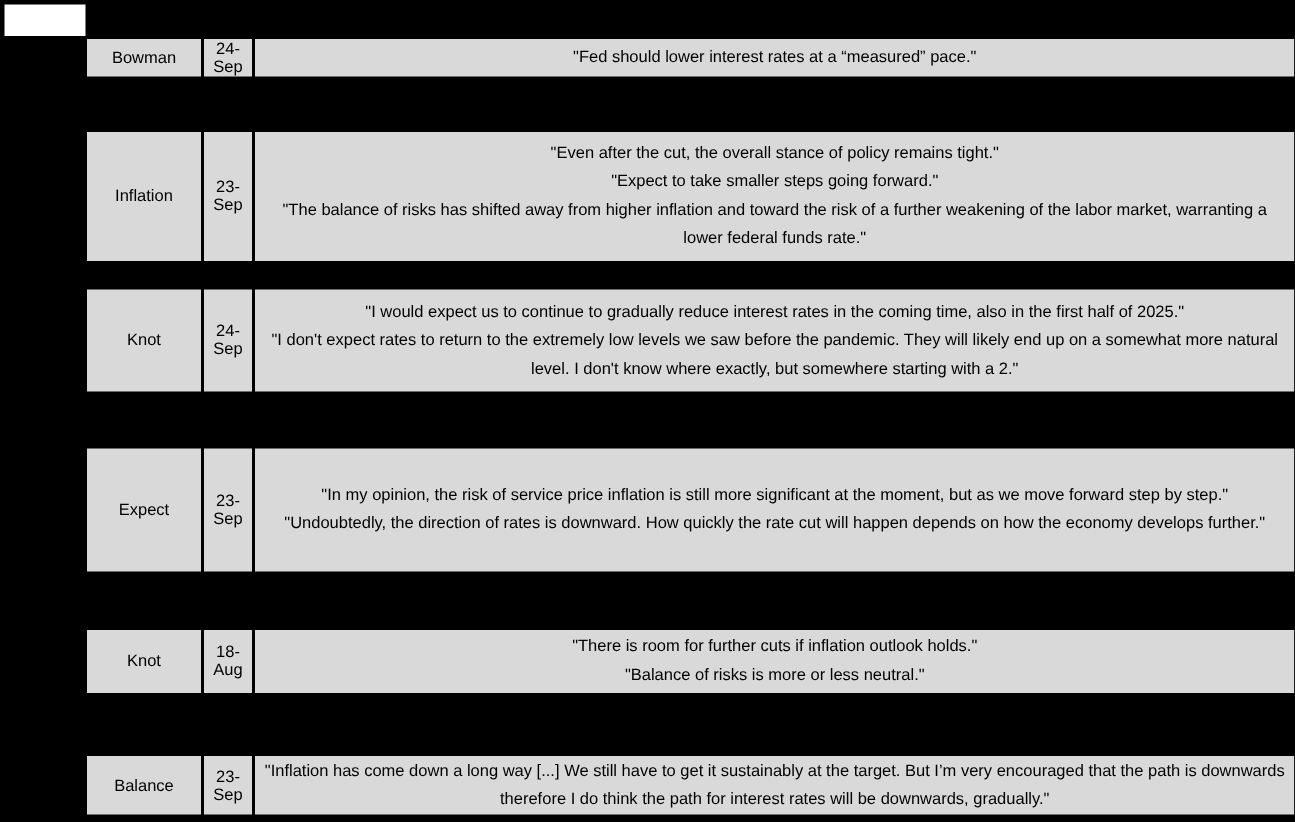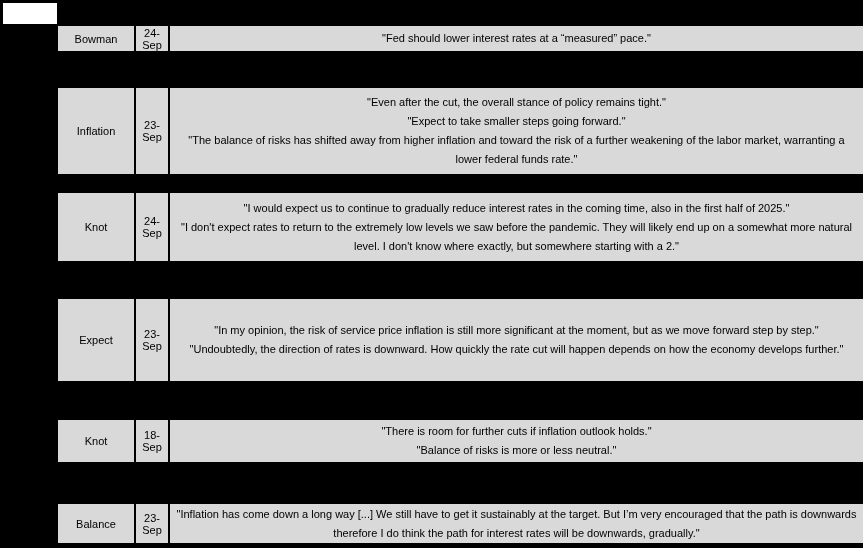--- a/index.html
+++ b/index.html
@@ -86,21 +86,21 @@
     <div class="cell name">Expect</div>
     <div class="cell date">23-Sep</div>
     <div class="cell quote">
       <div class="qline">"In my opinion, the risk of service price inflation is still more significant at the moment, but as we move forward step by step."</div>
       <div class="qline">"Undoubtedly, the direction of rates is downward. How quickly the rate cut will happen depends on how the economy develops further."</div>
     </div>
   </div>
 
   <div class="row row5">
     <div class="cell name">Knot</div>
-    <div class="cell date">18-Sep</div>
+    <div class="cell date">18-Aug</div>
     <div class="cell quote">
       <div class="qline">"There is room for further cuts if inflation outlook holds."</div>
       <div class="qline">"Balance of risks is more or less neutral."</div>
     </div>
   </div>
 
   <div class="row row6">
     <div class="cell name">Balance</div>
     <div class="cell date">23-Sep</div>
     <div class="cell quote">

